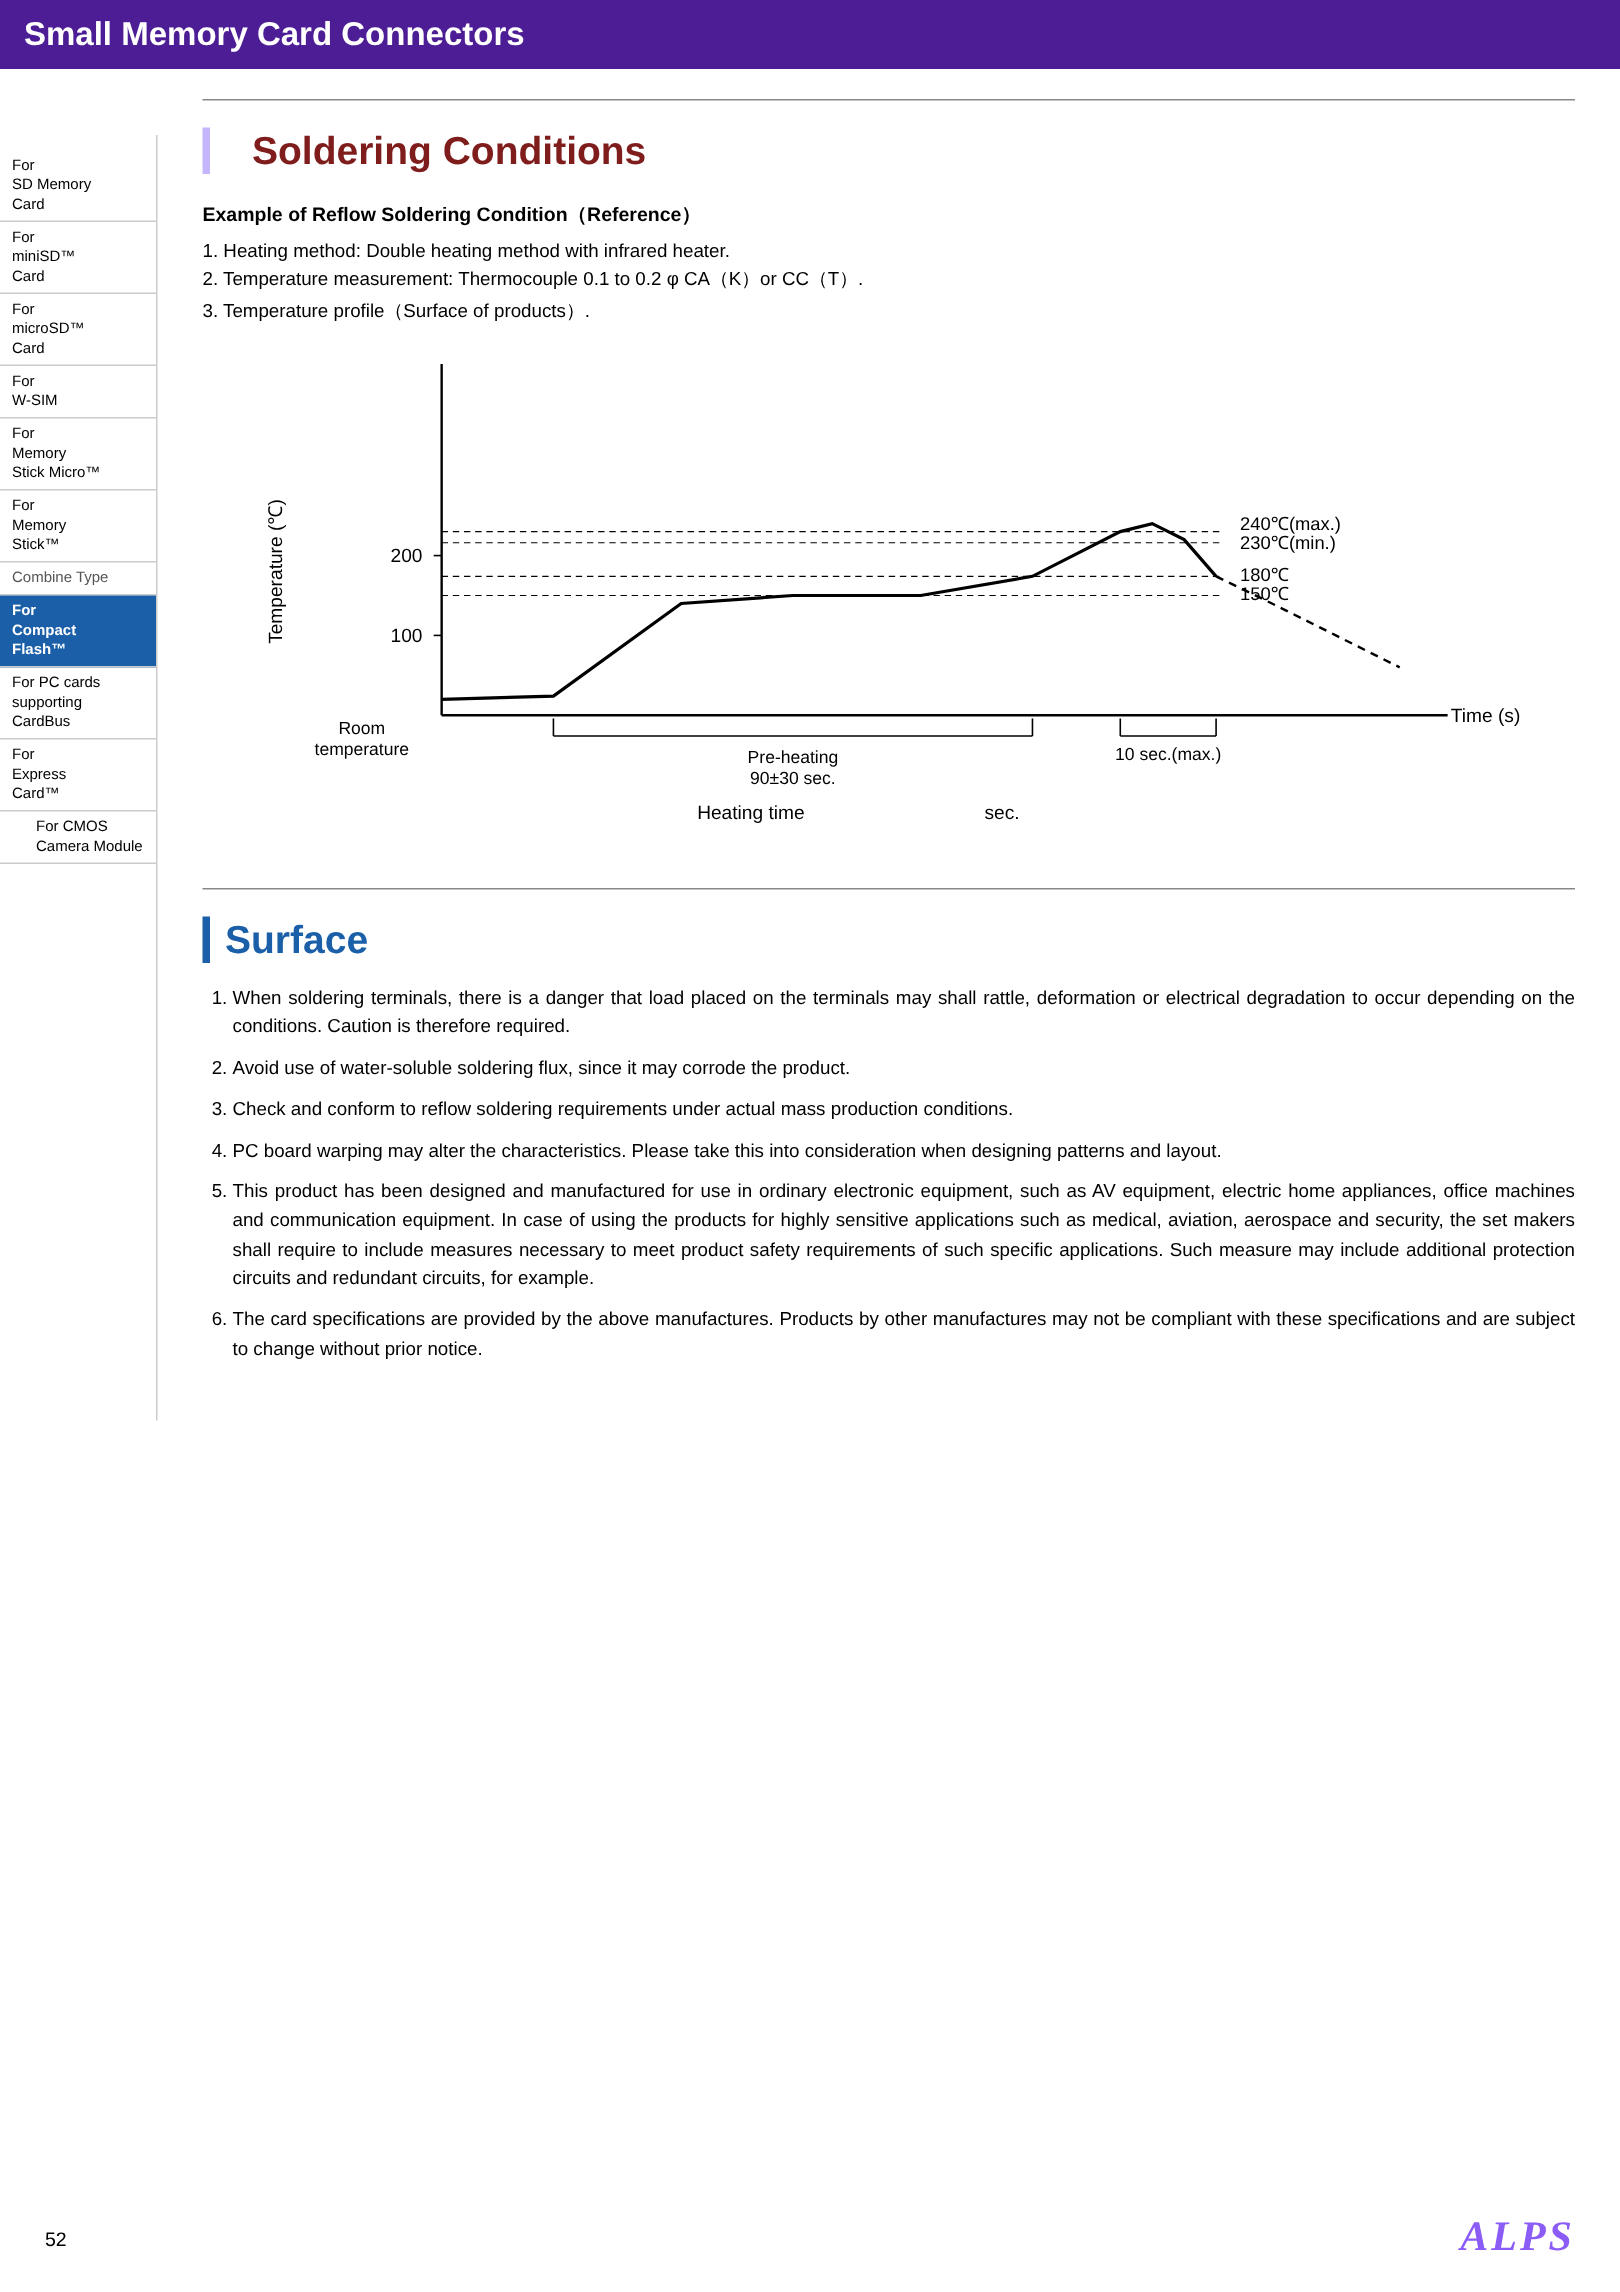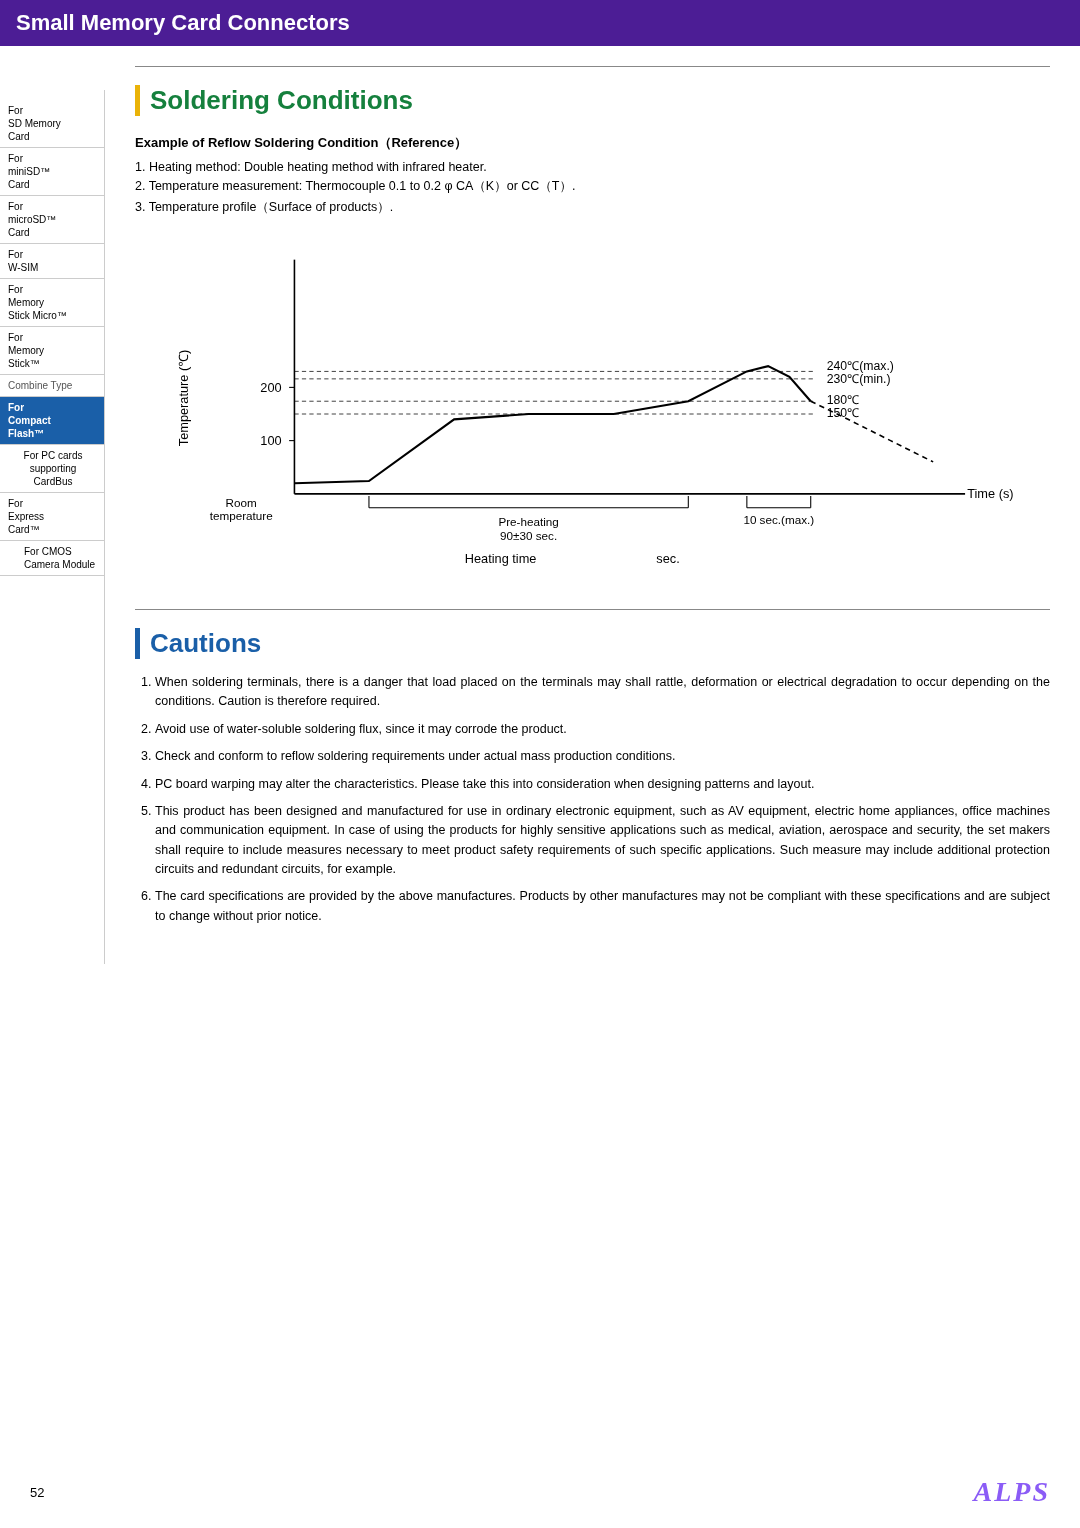--- a/index.html
+++ b/index.html
@@ -62,41 +62,41 @@
     
     .content {
       flex: 1;
       padding: 20px 30px 30px 30px;
     }
 
     
     .section-title {
       font-size: 26px;
       font-weight: bold;
-      color: #15803d;
-      border-left: 5px solid #eab308;
-      padding-left: 10px;
+      color: #7f1d1d;
+      border-left: 5px solid #c4b5fd;
+      padding-left: 28px;
       margin-bottom: 18px;
     }
 
     hr.section-divider {
       border: none;
       border-top: 1px solid #888;
       margin-bottom: 18px;
     }
 
     
     .example-heading {
       font-weight: bold;
       font-size: 13px;
       margin-bottom: 8px;
     }
     .example-list {
       list-style: none;
-      margin-bottom: 33px;
+      margin-bottom: 16px;
     }
     .example-list li {
       font-size: 12.5px;
       margin-bottom: 4px;
       padding-left: 0;
     }
 
     
     .chart-container {
       margin: 10px 0 30px 0;
@@ -176,21 +176,21 @@
       <div class="sidebar-item" style="white-space: pre-line;">For
 Memory
 Stick Micro™</div>
       <div class="sidebar-item" style="white-space: pre-line;">For
 Memory
 Stick™</div>
       <div class="sidebar-item combine-type" style="white-space: pre-line;">Combine Type</div>
       <div class="sidebar-item active" style="white-space: pre-line;">For
 Compact
 Flash™</div>
-      <div class="sidebar-item" style="white-space: pre-line; text-align: center;">For PC cards
+      <div class="sidebar-item" style="white-space: pre-line;">For PC cards
 supporting
 CardBus</div>
       <div class="sidebar-item" style="white-space: pre-line;">For
 Express
 Card™</div>
       <div class="sidebar-item" style="white-space: pre-line; padding-left: 24px;">For CMOS
 Camera Module</div>
     </div>
 
   <div class="content">
@@ -274,21 +274,21 @@
         <line x1="615" y1="232" x2="615" y2="243" stroke="#000" stroke-width="1"></line>
         <line x1="555" y1="243" x2="615" y2="243" stroke="#000" stroke-width="1"></line>
         <text x="585" y="258" font-size="11" fill="#000" font-family="Arial" text-anchor="middle">10 sec.(max.)</text>
 
         <text x="290" y="295" font-size="12" fill="#000" font-family="Arial">Heating time</text>
         <text x="470" y="295" font-size="12" fill="#000" font-family="Arial">sec.</text>
       </svg>
     </div>
 
     <hr class="section-divider">
-    <div class="cautions-title">Cautions</div>
+    <div class="cautions-title">Surface</div>
 
     <ol class="cautions-list">
       <li>When soldering terminals, there is a danger that load placed on the terminals may shall rattle, deformation or electrical degradation to occur depending on the conditions. Caution is therefore required.</li>
       <li>Avoid use of water-soluble soldering flux, since it may corrode the product.</li>
       <li>Check and conform to reflow soldering requirements under actual mass production conditions.</li>
       <li>PC board warping may alter the characteristics. Please take this into consideration when designing patterns and layout.</li>
       <li>This product has been designed and manufactured for use in ordinary electronic equipment, such as AV equipment, electric home appliances, office machines and communication equipment.  In case of using the products for highly sensitive applications such as medical, aviation, aerospace and security, the set makers shall require to include measures necessary to meet product safety requirements of such specific applications. Such measure may include additional protection circuits and redundant circuits, for example.</li>
       <li>The card specifications are provided by the above manufactures. Products by other manufactures may not be compliant with these specifications and are subject to change without prior notice.</li>
     </ol>
 

